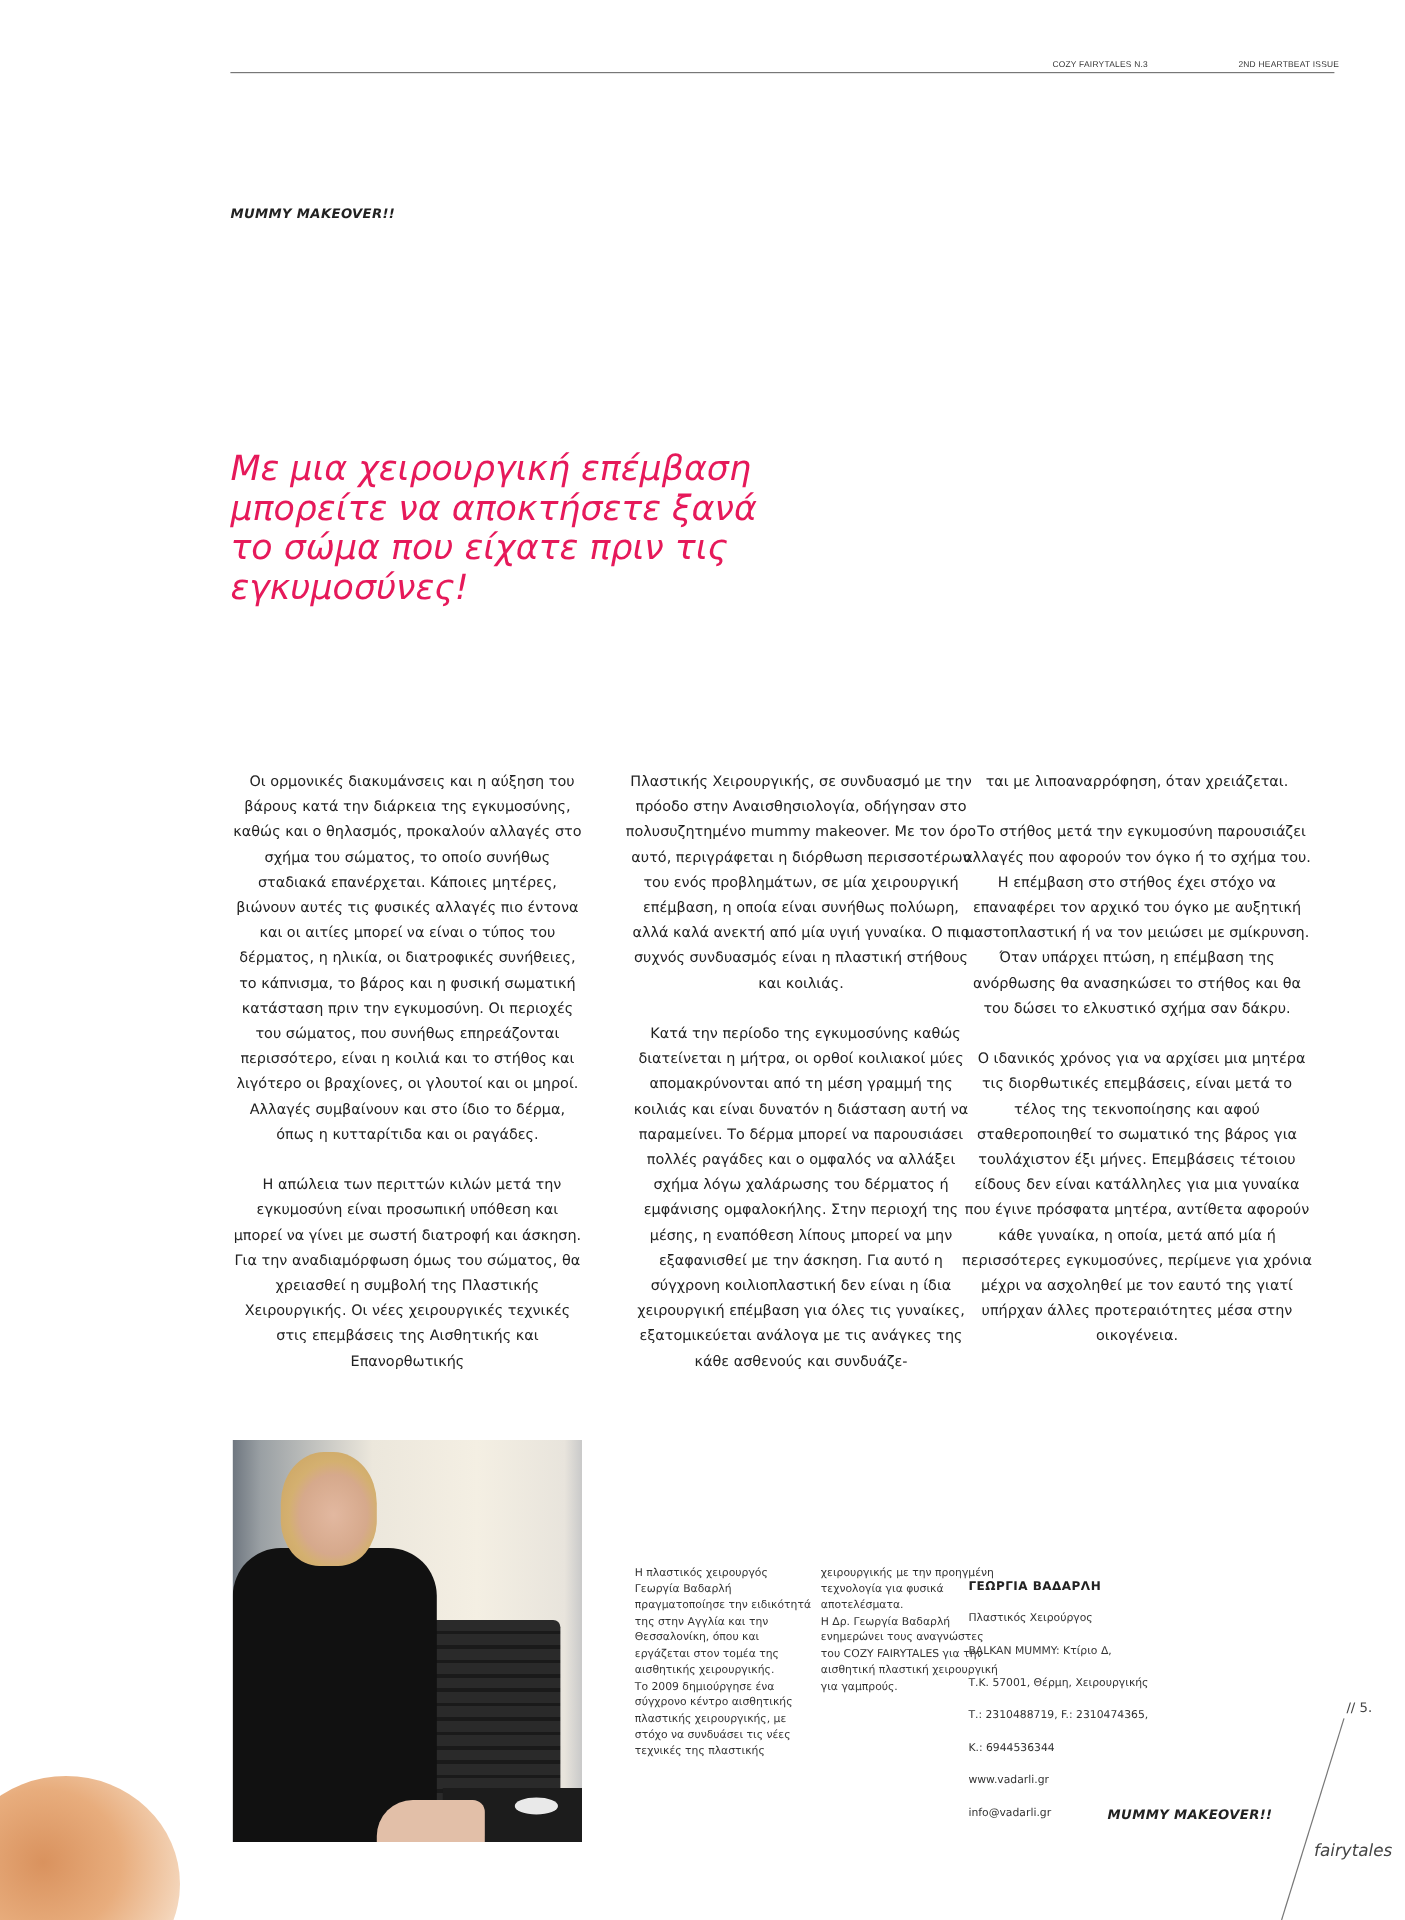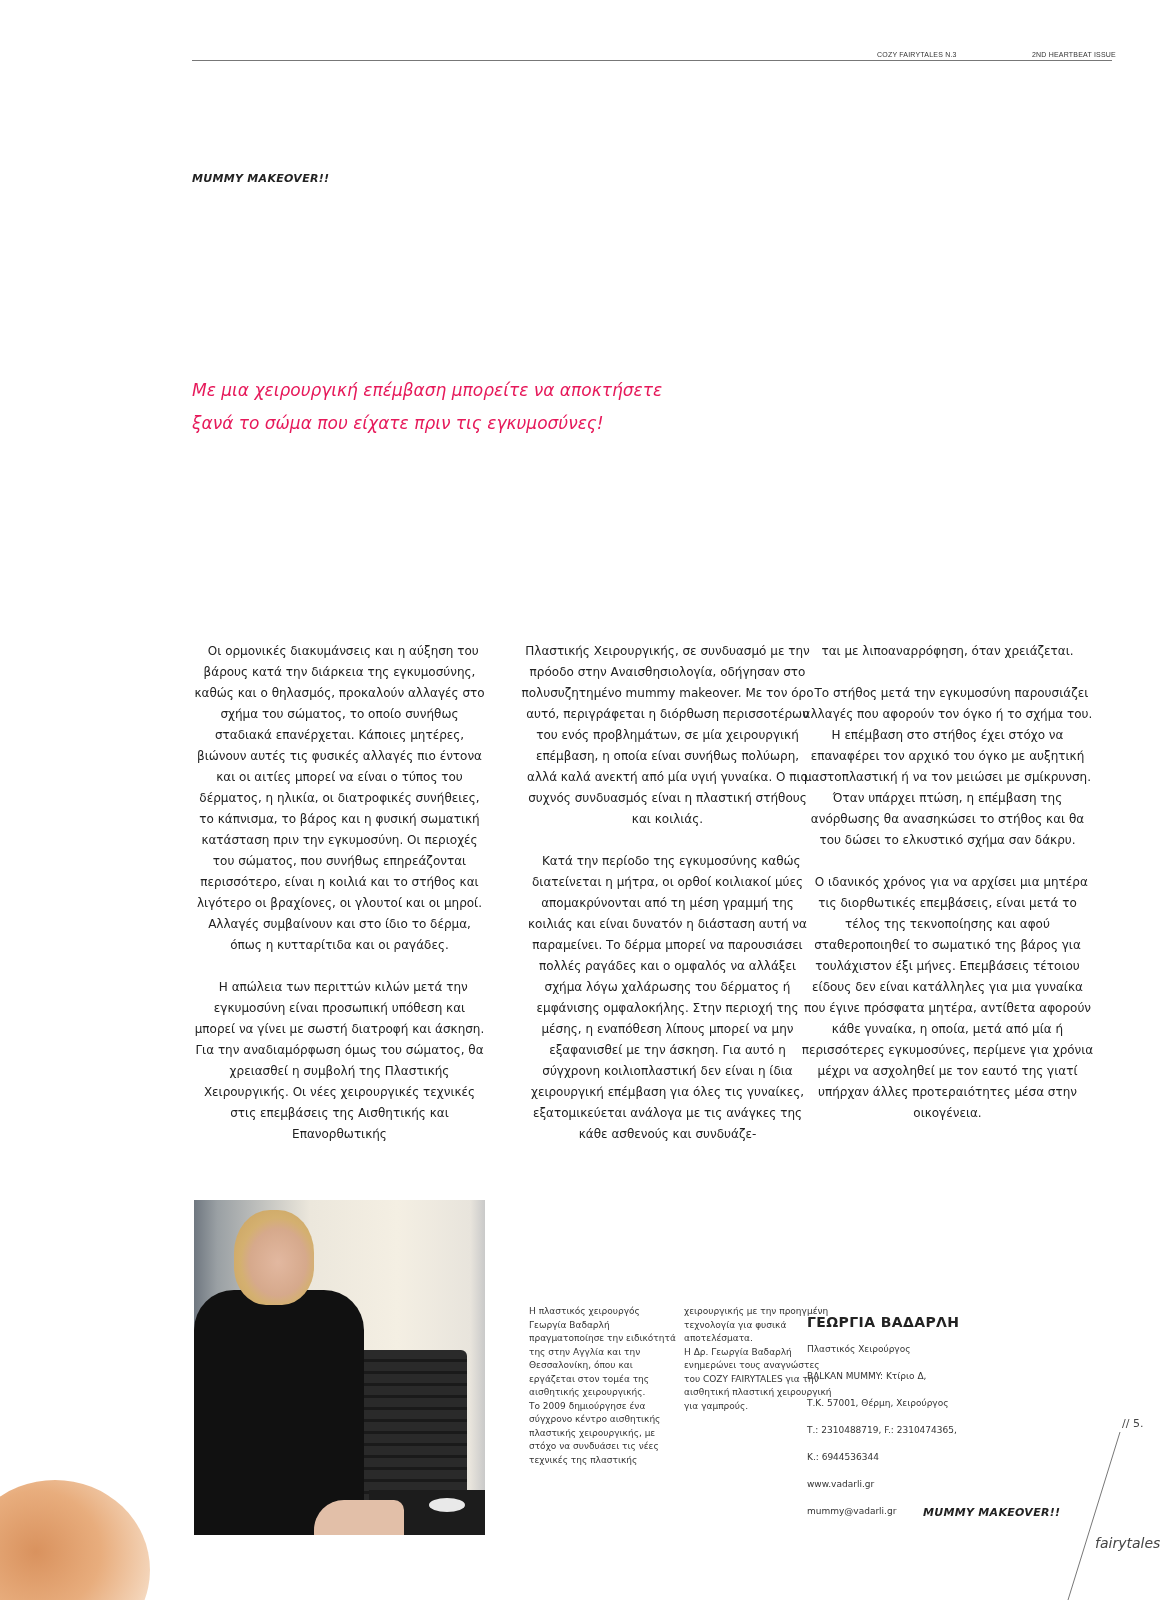--- a/index.html
+++ b/index.html
@@ -18,21 +18,21 @@
   .header-left { left: 877px; }
   .header-right { left: 1032px; }
 
   .kicker {
     position: absolute; left: 192px; top: 172px;
     font-size: 11px; font-style: italic; font-weight: bold; color: #222;
     letter-spacing: 0.3px;
   }
   .headline {
     position: absolute; left: 192px; top: 374px; width: 480px;
-    font-size: 17px; line-height: 33px; font-style: italic; color: #e6195a;
+    font-size: 29px; line-height: 33px; font-style: italic; color: #e6195a;
     font-family: "DejaVu Sans", sans-serif; font-weight: normal;
   }
 
   .columns { position: absolute; top: 620px; left: 192px; }
   .col {
     position: absolute; top: 0; width: 295px;
     font-size: 12px; line-height: 21px; color: #222;
     white-space: pre-line;
   }
   .col p { margin: 0; text-align: center; }
@@ -80,21 +80,21 @@
   .bio {
     position: absolute; top: 1305px; font-size: 9px; line-height: 13.5px; color: #333;
     white-space: pre-line; width: 150px; margin-left: 32px;
   }
   .bio1 { left: 497px; }
   .bio2 { left: 652px; }
   .contact {
     position: absolute; left: 807px; top: 1302px; font-size: 9px; line-height: 13.5px; color: #333;
     white-space: pre-line; width: 190px;
   }
-  .contact .name { font-weight: bold; font-size: 14px; letter-spacing: 0.4px; color: #222; }
+  .contact .name { font-weight: bold; font-size: 10px; letter-spacing: 0.4px; color: #222; }
 
   .footer-kicker {
     position: absolute; left: 923px; top: 1506px;
     font-size: 11px; font-style: italic; font-weight: bold; color: #222; letter-spacing: 0.3px;
   }
   .page-num {
     position: absolute; left: 1122px; top: 1417px; font-size: 11px; color: #444;
   }
   .brand {
     position: absolute; left: 1095px; top: 1535px; font-size: 14px; font-style: italic; color: #444;
@@ -141,25 +141,25 @@
 
 <div class="bio bio1">Η πλαστικός χειρουργός Γεωργία Βαδαρλή πραγματοποίησε την ειδικότητά της στην Αγγλία και την Θεσσαλονίκη, όπου και εργάζεται στον τομέα της αισθητικής χειρουργικής.
 Το 2009 δημιούργησε ένα σύγχρονο κέντρο αισθητικής πλαστικής χειρουργικής, με στόχο να συνδυάσει τις νέες τεχνικές της πλαστικής</div>
 <div class="bio bio2">χειρουργικής με την προηγμένη τεχνολογία για φυσικά αποτελέσματα.
 Η Δρ. Γεωργία Βαδαρλή ενημερώνει τους αναγνώστες του COZY FAIRYTALES για την αισθητική πλαστική χειρουργική για γαμπρούς.</div>
 
 <div class="contact">
   <div class="name">ΓΕΩΡΓΙΑ ΒΑΔΑΡΛΗ</div>
   <div>Πλαστικός Χειρούργος</div>
   <div>BALKAN MUMMY: Κτίριο Δ,</div>
-  <div>Τ.Κ. 57001, Θέρμη, Χειρούργος</div>
+  <div>Τ.Κ. 57001, Θέρμη, Χειρουργικής</div>
   <div>Τ.: 2310488719, F.: 2310474365,</div>
   <div>Κ.: 6944536344</div>
   <div>www.vadarli.gr</div>
-  <div>mummy@vadarli.gr</div>
+  <div>info@vadarli.gr</div>
 </div>
 
 <svg class="slash-line" width="1171" height="1600">
   <line x1="1120" y1="1432" x2="1068" y2="1600" stroke="#777" stroke-width="1"></line>
 </svg>
 
 <div class="page-num">// 5.</div>
 <div class="footer-kicker">MUMMY MAKEOVER!!</div>
 <div class="brand">fairytales</div>
 

